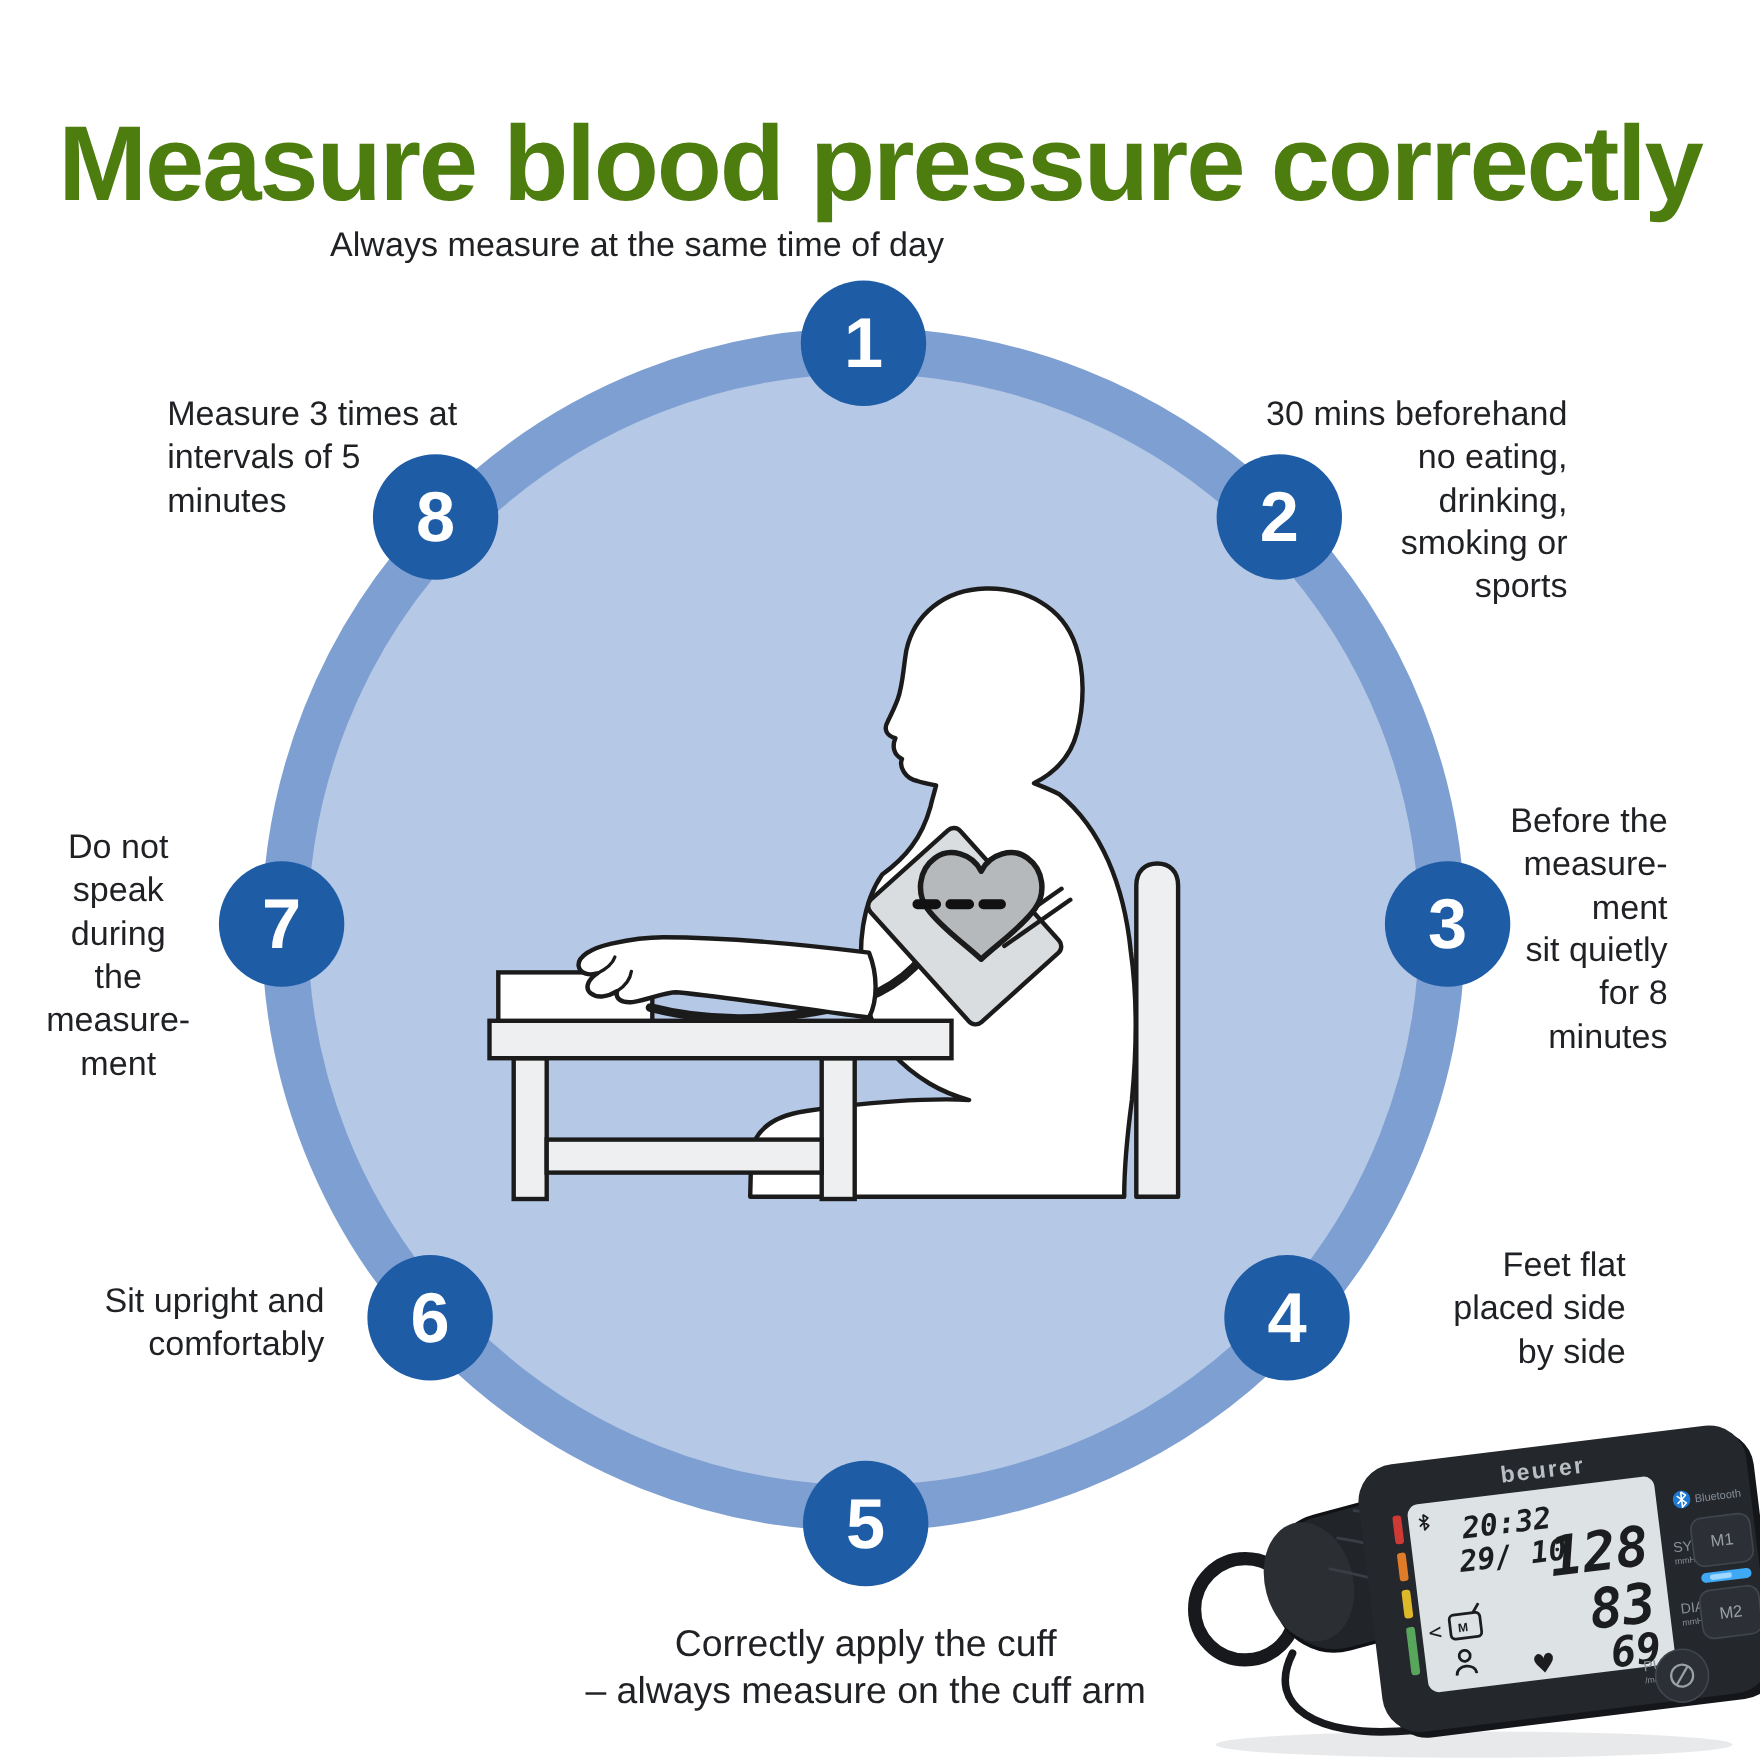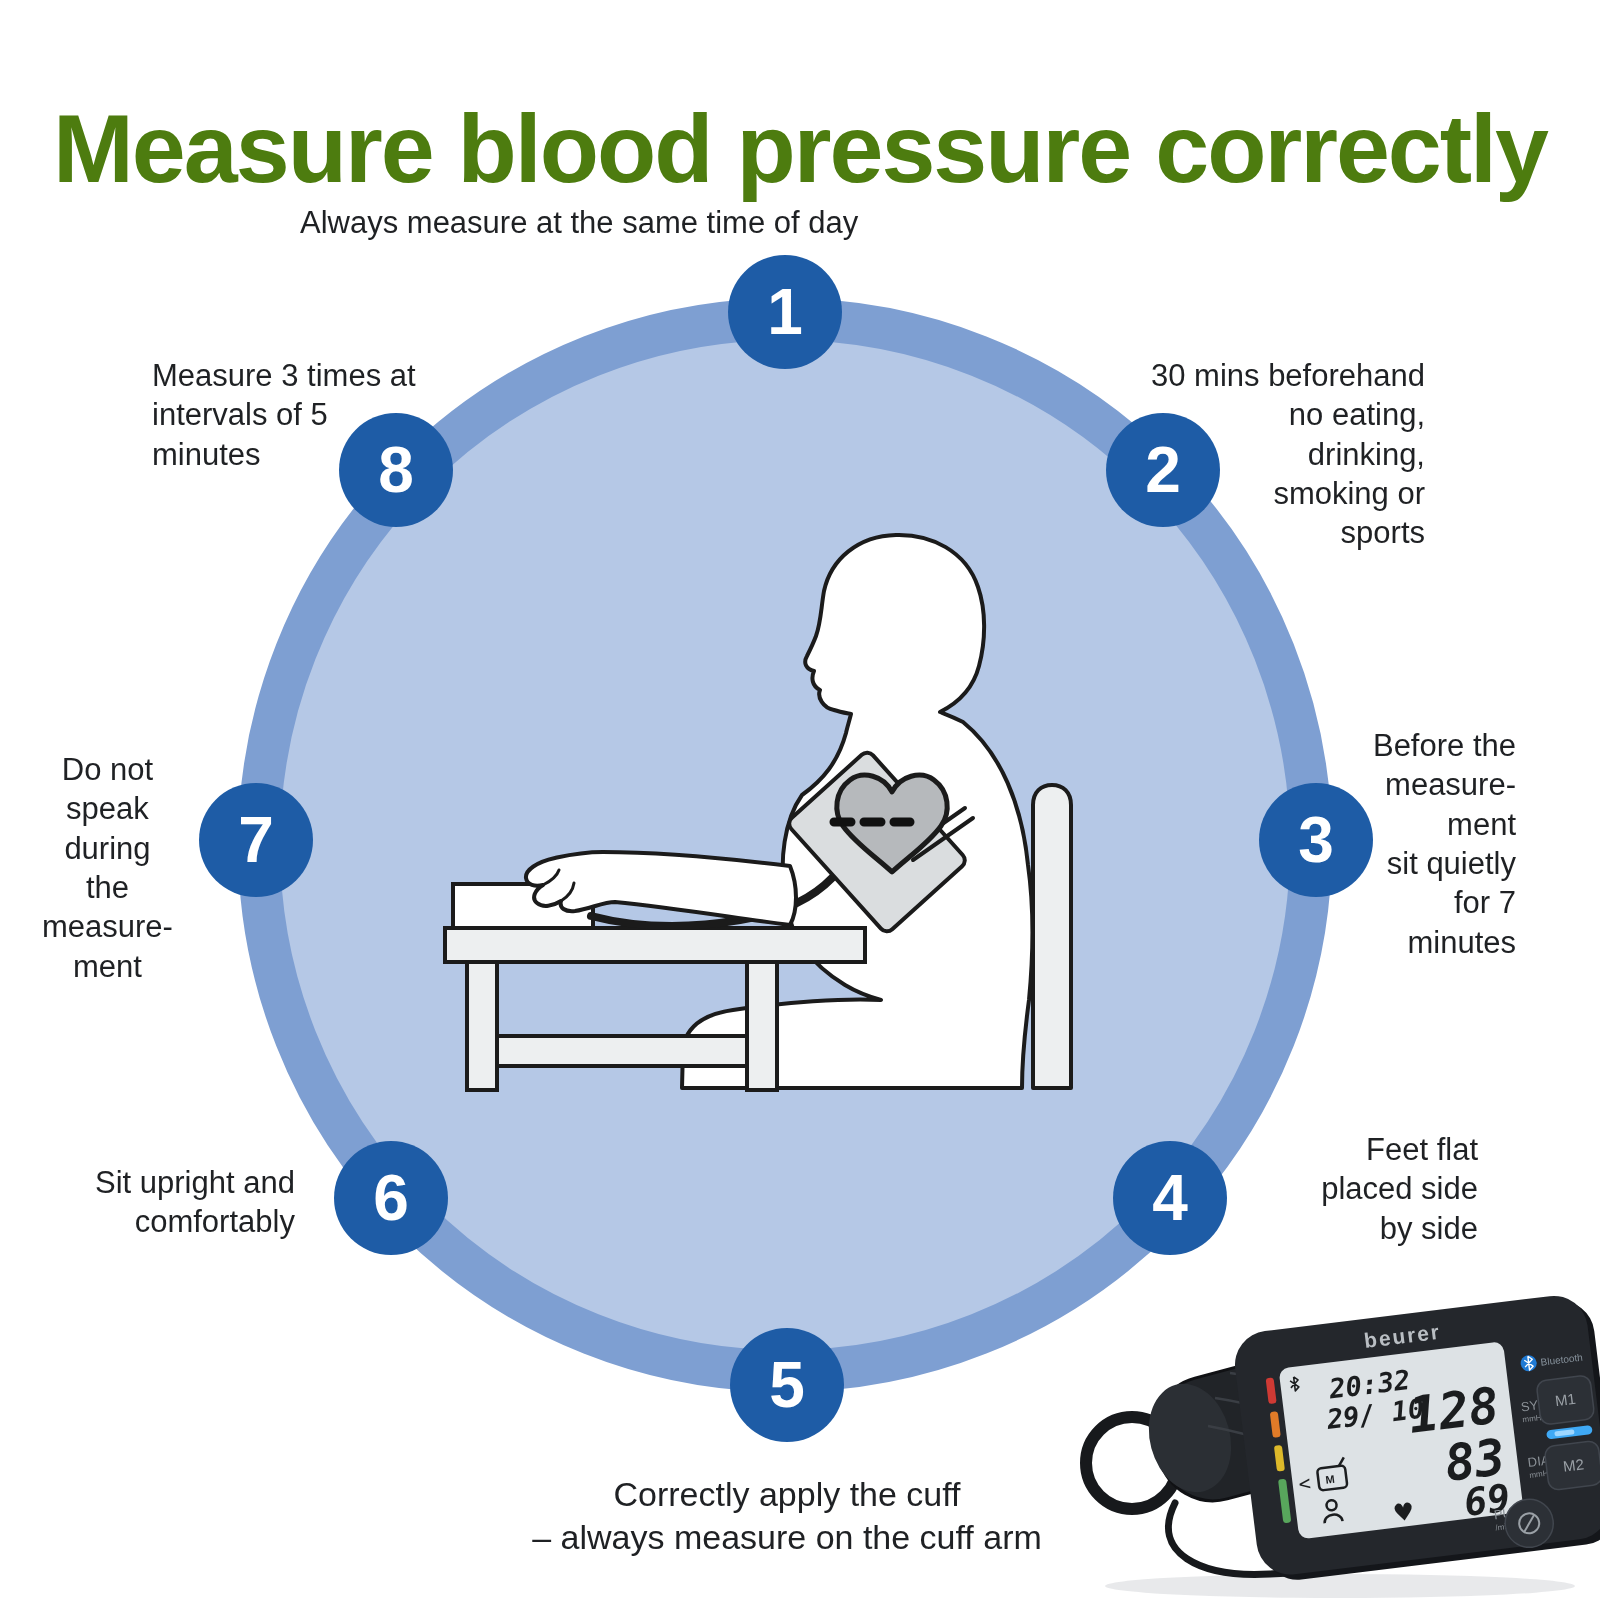--- a/index.html
+++ b/index.html
@@ -133,21 +133,21 @@
 <div id="l1" class="abs step-label">Always measure at the same time of day</div>
 <div id="l2" class="abs step-label">30 mins beforehand
 no eating,
 drinking,
 smoking or
 sports</div>
 <div id="l3" class="abs step-label">Before the
 measure-
 ment
 sit quietly
-for 7
+for 8
 minutes</div>
 <div id="l4" class="abs step-label">Feet flat
 placed side
 by side</div>
 <div id="l5" class="abs step-label">Correctly apply the cuff
 – always measure on the cuff arm</div>
 <div id="l6" class="abs step-label">Sit upright and
 comfortably</div>
 <div id="l7" class="abs step-label">Do not
 speak

